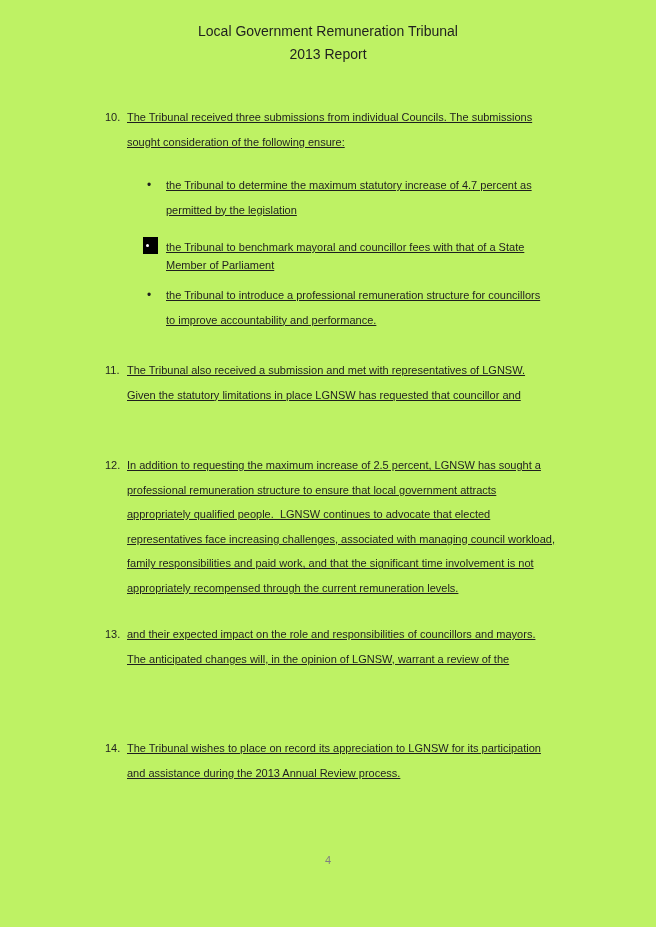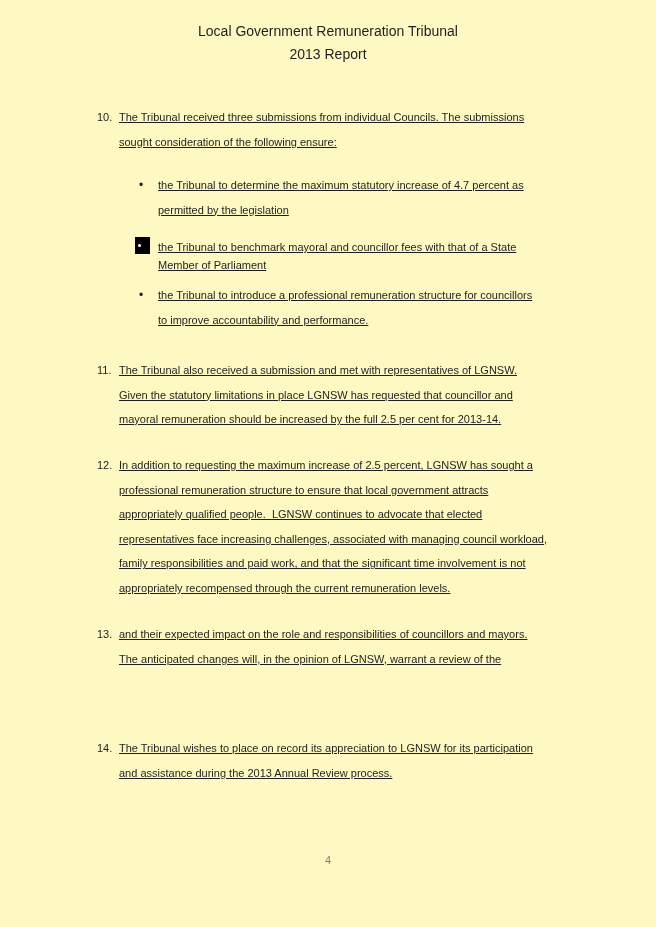--- a/index.html
+++ b/index.html
@@ -4,37 +4,37 @@
 <style>
   html, body {
     margin: 0;
     padding: 0;
     background: #ffffff;
   }
   .page {
     position: relative;
     width: 656px;
     height: 927px;
-    background: #fef9c3;
+    background: #bef264;
     font-family: "Liberation Sans", sans-serif;
     color: #1f1f1f;
     overflow: hidden;
   }
   .doc-header {
     position: absolute;
     top: 20px;
     left: 0;
     width: 100%;
     text-align: center;
     font-size: 14px;
     line-height: 22.7px;
   }
   .block {
     position: absolute;
-    left: 0;
+    left: 8px;
     width: 567px;
     font-size: 11px;
   }
   .num {
     position: absolute;
     left: 97px;
     top: 0;
     line-height: 24.6px;
   }
   .numbered .lines { margin-left: 119px; }
@@ -128,21 +128,20 @@
         <div class="tline">the Tribunal to introduce a professional remuneration structure for councillors</div>
         <div class="tline">to improve accountability and performance.</div>
       </div>
   </div>
 
   <div class="block numbered b4">
     <span class="num">11.</span>
     <div class="lines spaced">
         <div class="tline">The Tribunal also received a submission and met with representatives of LGNSW.</div>
         <div class="tline">Given the statutory limitations in place LGNSW has requested that councillor and</div>
-        <div class="tline">mayoral remuneration should be increased by the full 2.5 per cent for 2013-14.</div>
       </div>
   </div>
 
   <div class="block numbered b5">
     <span class="num">12.</span>
     <div class="lines spaced">
         <div class="tline">In addition to requesting the maximum increase of 2.5 percent, LGNSW has sought a</div>
         <div class="tline">professional remuneration structure to ensure that local government attracts</div>
         <div class="tline">appropriately qualified people.  LGNSW continues to advocate that elected</div>
         <div class="tline">representatives face increasing challenges, associated with managing council workload,</div>

